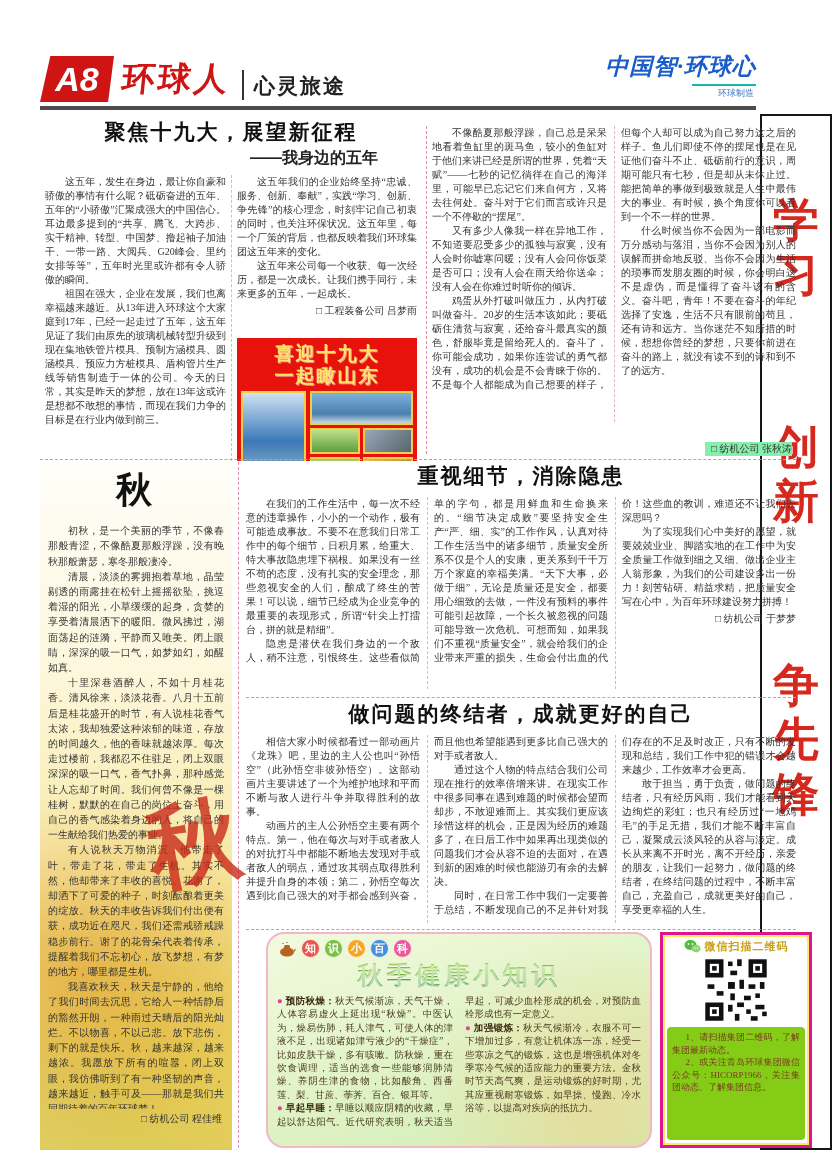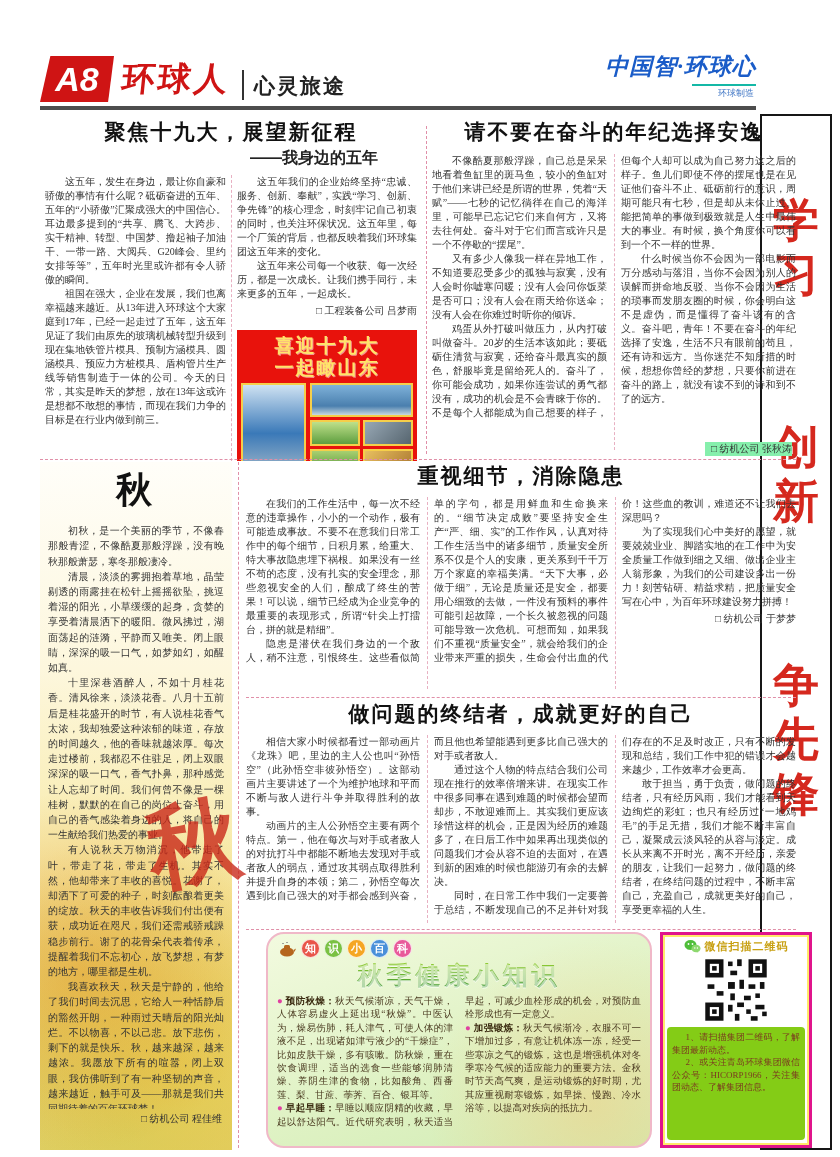--- a/index.html
+++ b/index.html
@@ -44,21 +44,21 @@
   .asub { text-align:right; font-family:"Liberation Sans",sans-serif; font-weight:900;
           font-size:16px; padding-right:44px; margin-top:2px; }
   .body p { font-size:10px; line-height:14px; text-align:justify; text-indent:2em; color:#333; }
   .byline { text-align:right; font-size:10px; color:#333; margin-top:3px; }
 
   
   .art1 { position:absolute; left:40px; top:118px; width:382px; height:340px; }
   .art1 .cols { display:flex; margin-top:6px; height:286px; overflow:hidden; }
   .art1 .c { width:50%; padding:0 5px; }
   .art1 .c + .c { border-left:1px dashed #e8b0c2; }
-  .poster { margin-top:12px; background:#e8120c; padding:5px 4px 6px; }
+  .poster { margin-top:20px; background:#e8120c; padding:5px 4px 6px; }
   .poster-t { color:#ffe46a; font-family:"Liberation Serif",serif; font-weight:900;
               font-size:19px; text-align:center; line-height:1.15; letter-spacing:2px;
               text-shadow:1px 1px 0 rgba(255,255,255,.55); }
   .collage { display:flex; gap:4px; margin-top:4px; height:92px; }
   .collage .ph { border:2px solid #f5cf4a; }
   .ph-build { width:38%; height:100%; background:linear-gradient(180deg,#cfe2f2,#3a79b8 55%,#9fb6c8); }
   .collage .rt { flex:1; display:flex; flex-direction:column; gap:3px; }
   .ph-sky { height:34px; background:linear-gradient(180deg,#7fb2d9,#4a7fae 70%,#c8d8e0); }
   .collage .row { display:flex; gap:3px; flex:1; }
   .collage .row .ph { flex:1; }
@@ -186,21 +186,20 @@
                 <div class="ph ph-rail"></div>
               </div>
             </div>
           </div>
         </div>
       </div>
     </div>
   </div>
 
   <div class="art2">
-    <div class="atitle">请不要在奋斗的年纪选择安逸</div>
     <div class="flow body">
       <p>不像酷夏那般浮躁，自己总是呆呆地看着鱼缸里的斑马鱼，较小的鱼缸对于他们来讲已经是所谓的世界，凭着“天赋”——七秒的记忆徜徉在自己的海洋里，可能早已忘记它们来自何方，又将去往何处。奋斗对于它们而言或许只是一个不停歇的“摆尾”。</p>
       <p>又有多少人像我一样在异地工作，不知道要忍受多少的孤独与寂寞，没有人会时你嘘寒问暖；没有人会问你饭菜是否可口；没有人会在雨天给你送伞；没有人会在你难过时听你的倾诉。</p>
       <p>鸡蛋从外打破叫做压力，从内打破叫做奋斗。20岁的生活本该如此；要砥砺住清贫与寂寞，还给奋斗最真实的颜色，舒服毕竟是留给死人的。奋斗了，你可能会成功，如果你连尝试的勇气都没有，成功的机会是不会青睐于你的。不是每个人都能成为自己想要的样子，但每个人却可以成为自己努力这之后的样子。鱼儿们即使不停的摆尾也是在见证他们奋斗不止、砥砺前行的意识，周期可能只有七秒，但是却从未休止过。能把简单的事做到极致就是人生中最伟大的事业。有时候，换个角度你可以看到一个不一样的世界。</p>
       <p>什么时候当你不会因为一部电影而万分感动与落泪，当你不会因为别人的误解而拼命地反驳、当你不会因为生活的琐事而发朋友圈的时候，你会明白这不是虚伪，而是懂得了奋斗该有的含义。奋斗吧，青年！不要在奋斗的年纪选择了安逸，生活不只有眼前的苟且，还有诗和远方。当你迷茫不知所措的时候，想想你曾经的梦想，只要你前进在奋斗的路上，就没有读不到的诗和到不了的远方。</p>
     </div>
     <div class="byline">□ 纺机公司 张秋涛</div>
   </div>
 
   <div class="dv" style="left:426px; top:126px; height:328px;"></div>

